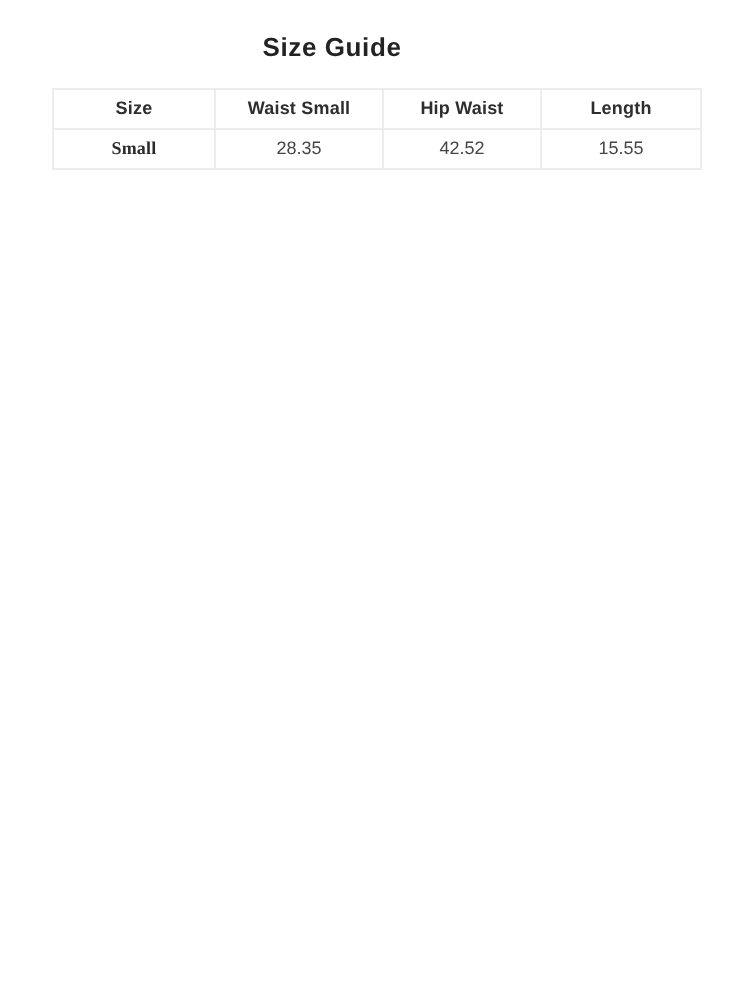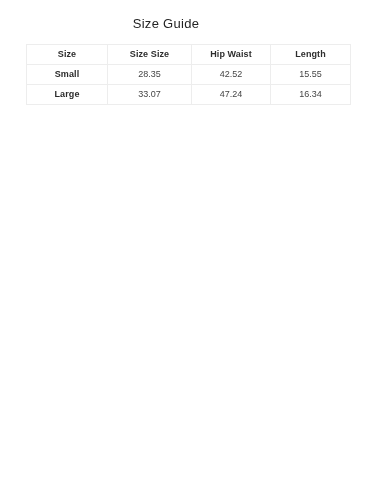--- a/index.html
+++ b/index.html
@@ -23,21 +23,21 @@
   }
 
   
   .title {
     position: absolute;
     top: 16px;
     left: 0;
     width: 332px;
     text-align: center;
     font-size: 13px;
-    font-weight: normal;
+    font-weight: bold;
     color: #232323;
     letter-spacing: 0.3px;
     line-height: 16px;
   }
 
   
   .size-table-wrap {
     position: absolute;
     top: 44px;
     left: 26px;
@@ -66,20 +66,21 @@
     font-weight: bold;
     color: #2e2e2e;
     font-size: 9px;
     letter-spacing: 0.1px;
   }
 
   table.size-table tbody td.row-label {
     font-weight: bold;
     color: #2b2b2b;
     letter-spacing: 0.1px;
+    font-family: Liberation Serif, serif;
   }
 
   table.size-table tbody td.value {
     font-weight: normal;
     color: #454545;
   }
 
   
   col.c1 { width: 81px; }
   col.c2 { width: 84px; }
@@ -110,36 +111,30 @@
     <table class="size-table">
       <colgroup>
         <col class="c1">
           <col class="c2">
           <col class="c3">
           <col class="c4">
       </colgroup>
       <thead>
         <tr>
           <th>Size</th>
-          <th>Size Size</th>
+          <th>Waist Small</th>
           <th>Hip Waist</th>
           <th>Length</th>
         </tr>
       </thead>
       <tbody>
         <tr>
           <td class="row-label">Small</td>
           <td class="value">28.35</td>
           <td class="value">42.52</td>
           <td class="value">15.55</td>
         </tr>
-        <tr>
-          <td class="row-label">Large</td>
-          <td class="value">33.07</td>
-          <td class="value">47.24</td>
-          <td class="value">16.34</td>
-        </tr>
       </tbody>
     </table>
   </div>
 
 
 </div>
 
 </body></html>

